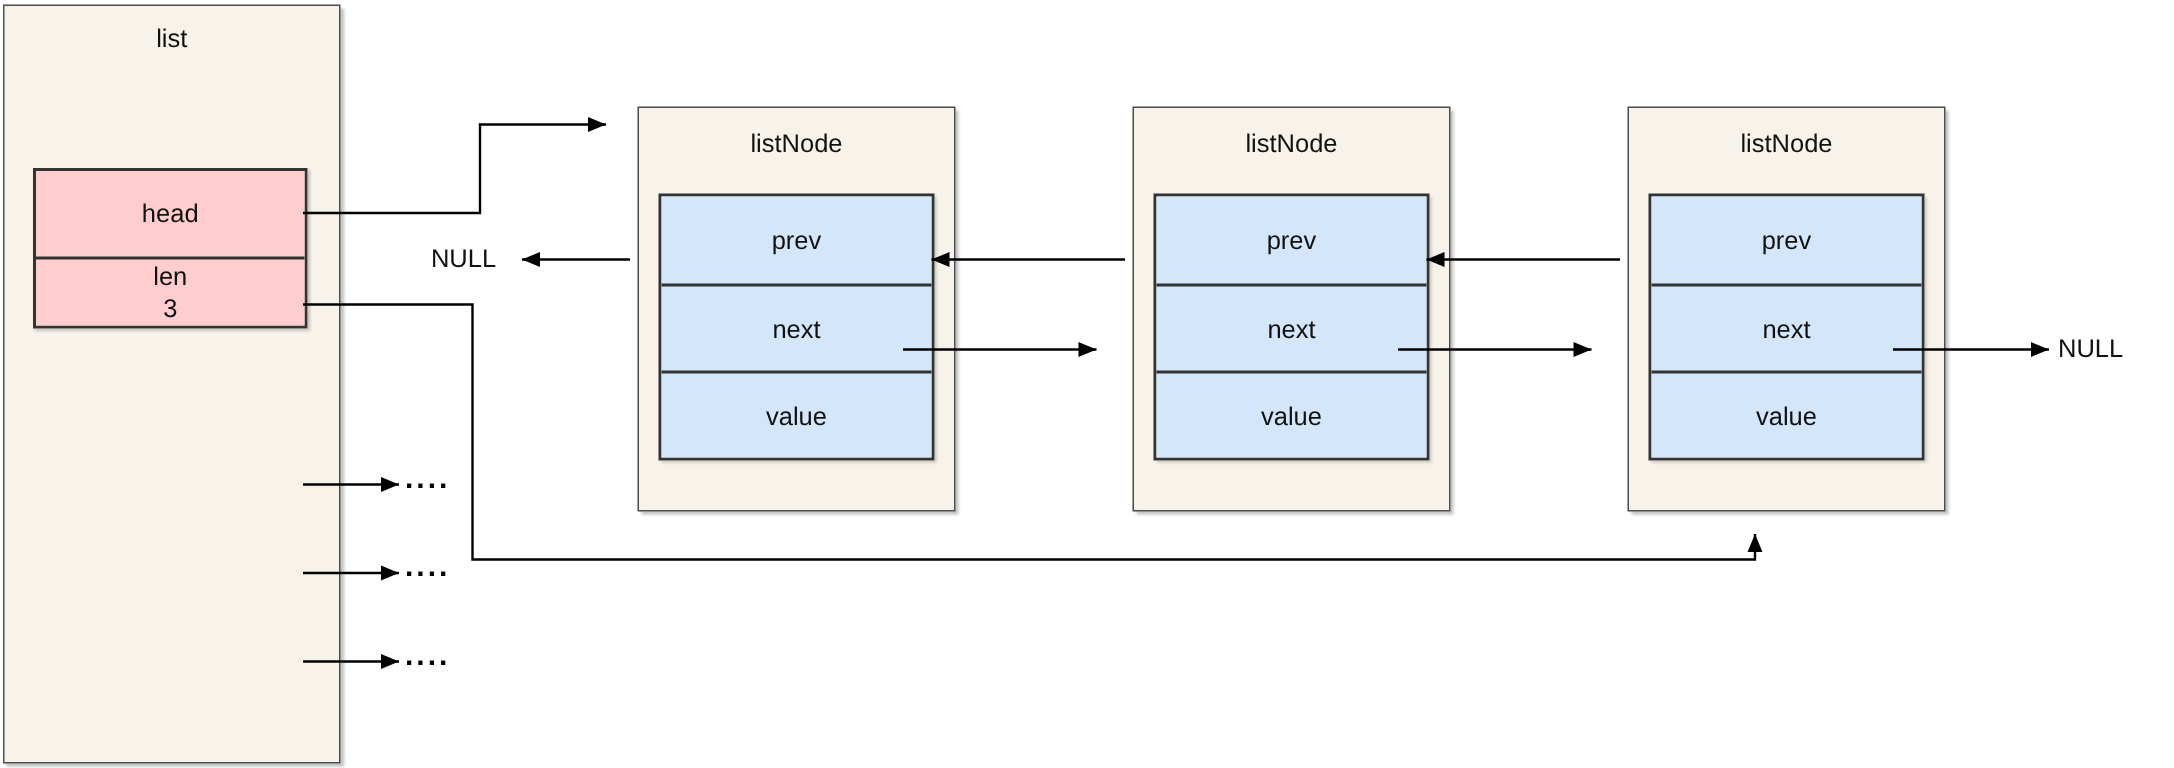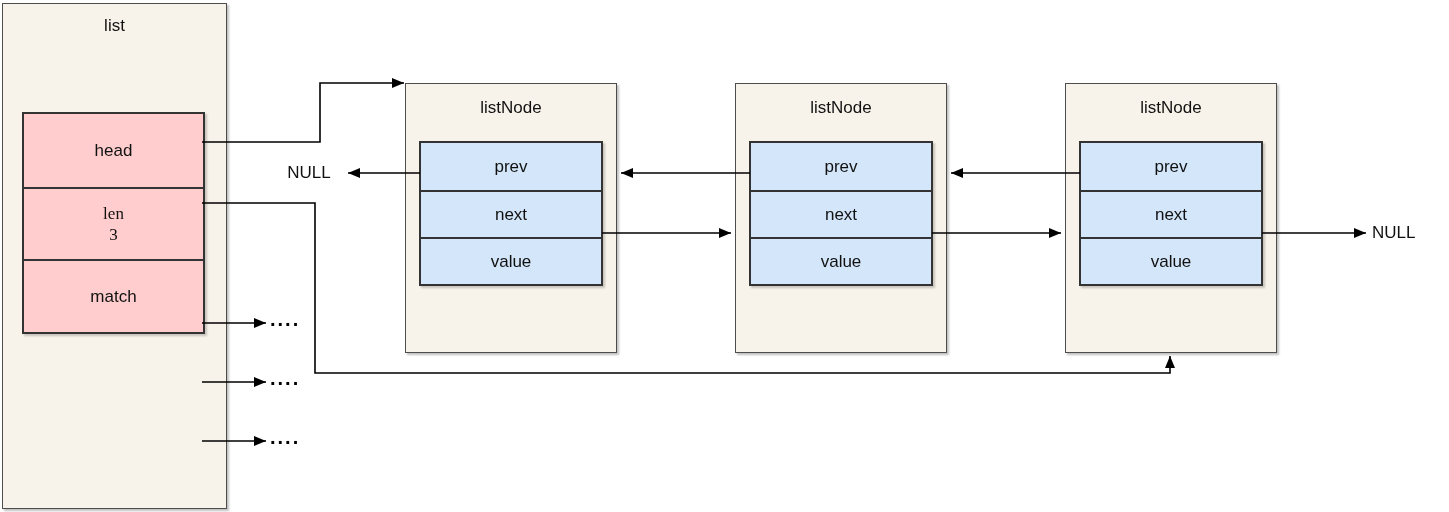--- a/index.html
+++ b/index.html
@@ -28,21 +28,21 @@
     position: absolute;
     left: 0;
     right: 0;
     text-align: center;
     font-size: 17px;
     line-height: 22px;
     color: var(--text, #111);
     white-space: nowrap;
   }
   .list-box   { left: 2px;    top: 3px;  width: 225px; height: 506px; }
-  .node-box   { top: 83px;  width: 212px; height: 270px; }
+  .node-box   { top: 71px;  width: 212px; height: 270px; margin-left: 20px; }
   .node-1     { left: 405px; }
   .node-2     { left: 735px; }
   .node-3     { left: 1065px; }
   .list-box .box-title { top: 11px; }
   .node-box .box-title { top: 13px; }
 
   
   .field-table {
     position: absolute;
     box-sizing: border-box;
@@ -56,23 +56,23 @@
     display: flex;
     flex-direction: column;
     align-items: center;
     justify-content: center;
     font-size: 17px;
     line-height: 21px;
     border-top: 2px solid var(--cell-border, #333);
     white-space: nowrap;
   }
   .frow:first-child { border-top: none; }
-  .record-table .frow { height: 73px; background: var(--record-fill, #ffcdcd); }
-  .record-table .frow.tall { height: 72px; font-family: Liberation Serif, serif; }
-  .cell-table .frow { height: 47px; background: var(--cell-fill, #d4e6f9); }
+  .record-table .frow { height: 57px; background: var(--record-fill, #ffcdcd); }
+  .record-table .frow.tall { height: 46px; }
+  .cell-table .frow { height: 58px; background: var(--cell-fill, #d4e6f9); }
 
   
   svg.wires {
     position: absolute;
     left: 0; top: 0;
     width: 1449px; height: 512px;
     pointer-events: none;
   }
   .arrow {
     fill: none;
@@ -110,23 +110,20 @@
 
   <div class="outer-box list-box">
     <div class="box-title">list</div>
     <div class="field-table record-table">
       <div class="frow">
         <span>head</span>
       </div>
       <div class="frow tall">
         <span>len</span>
         <span>3</span>
-      </div>
-      <div class="frow">
-        <span>match</span>
       </div>
     </div>
   </div>
 
   <div class="outer-box node-box node-1">
     <div class="box-title">listNode</div>
     <div class="field-table cell-table">
       <div class="frow">
         <span>prev</span>
       </div>

